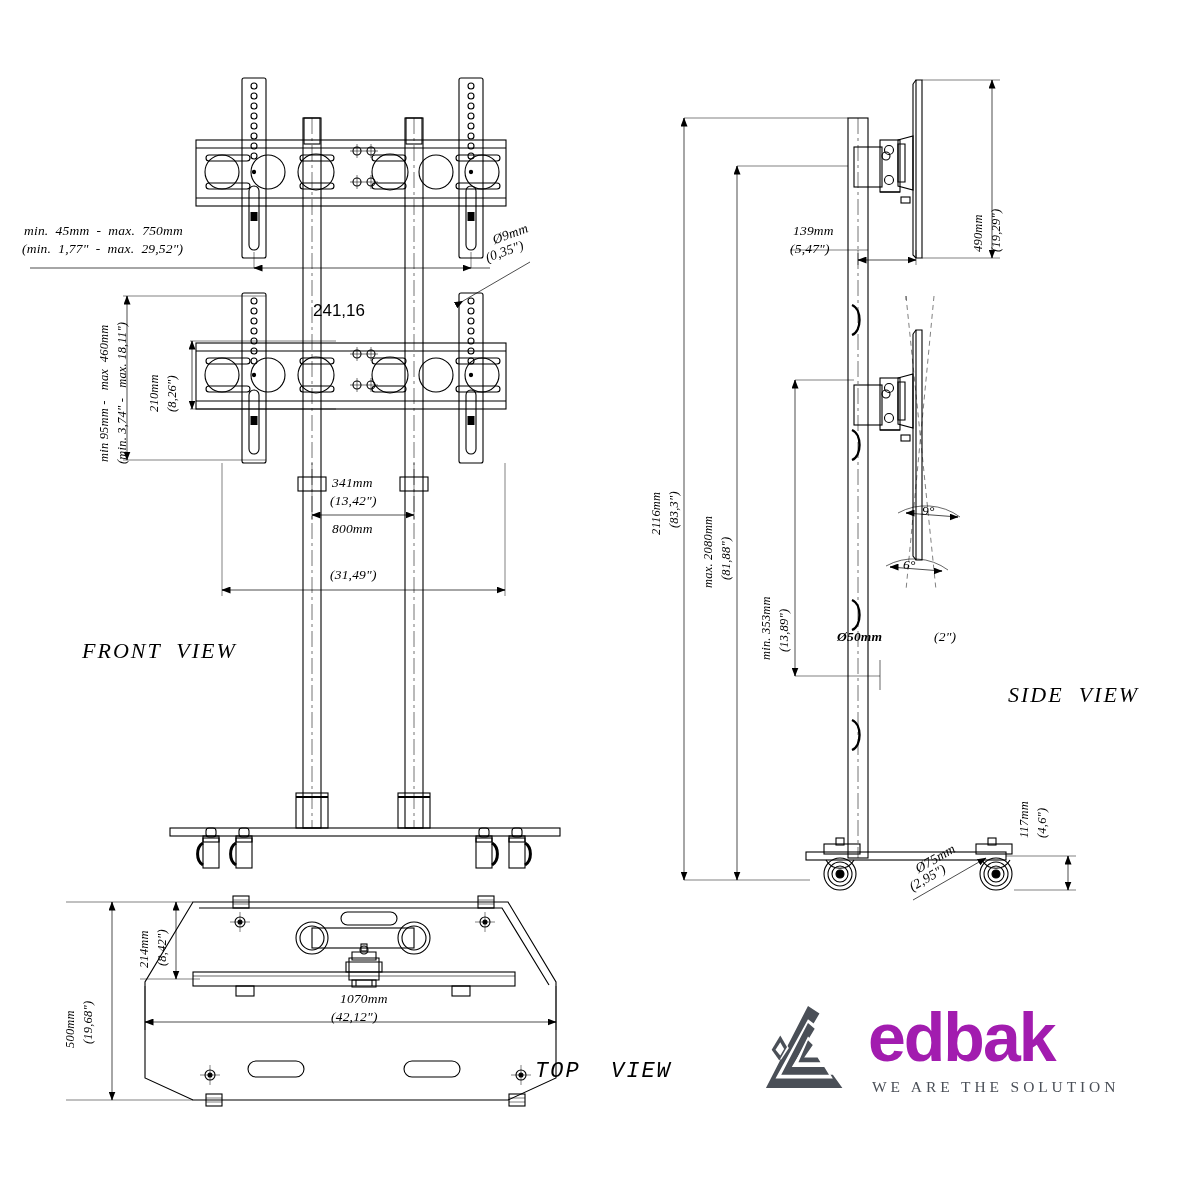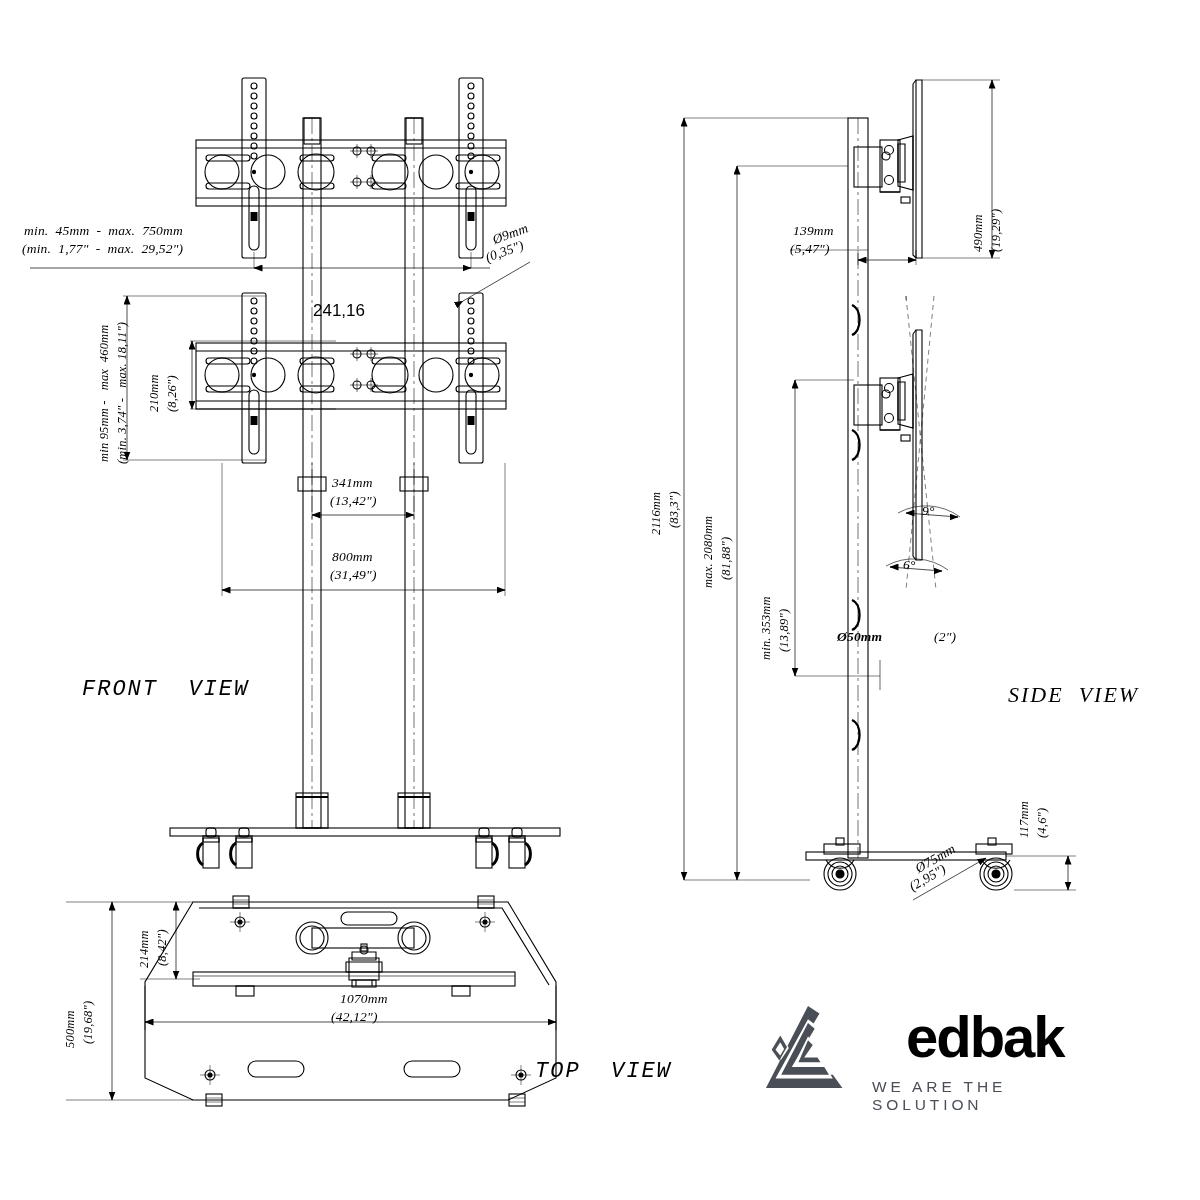--- a/index.html
+++ b/index.html
@@ -12,22 +12,22 @@
        font-style:italic;color:#000;line-height:1.28;}
   .dim{font-size:13.5px;letter-spacing:.2px;}
   .dim2{font-size:12.5px;letter-spacing:.2px;}
   .viewname{font-size:22px;font-style:italic;font-family:"Liberation Serif",serif;
             letter-spacing:2px;}
   .vert{transform-origin:0 0;}
   
   #logo{position:absolute;left:760px;top:1000px;width:360px;height:110px;}
   #logo .mark{position:absolute;left:0;top:4px;width:96px;height:86px;}
   #logo .word{position:absolute;left:108px;top:0px;font-family:"Liberation Sans",sans-serif;
-      font-weight:bold;font-size:58px;letter-spacing:-2px;color:#000000;line-height:74px;margin-left:38px;}
-  #logo .tag{position:absolute;left:112px;top:78px;font-family:Liberation Sans, sans-serif;
+      font-weight:bold;font-size:68px;letter-spacing:-2px;color:#a21caf;line-height:74px;}
+  #logo .tag{position:absolute;left:112px;top:78px;font-family:Liberation Serif, serif;
       font-size:15.5px;letter-spacing:3.9px;color:#4a4f57;}
 </style>
 </head>
 <body>
 
 <div id="stage">
 
 <svg class="draw" viewBox="0 0 1200 1200">
   <defs>
     <marker id="ah" markerWidth="10" markerHeight="8" refX="9" refY="4" orient="auto" markerUnits="userSpaceOnUse">
@@ -476,24 +476,24 @@
 
 <div class="lbl dim2 vert" style="left:96px;top:462px;transform:rotate(-90deg);">min 95mm -   max  460mm</div>
 <div class="lbl dim2 vert" style="left:114px;top:464px;transform:rotate(-90deg);">(min. 3,74" -   max. 18,11")</div>
 
 <div class="lbl dim2 vert" style="left:146px;top:412px;transform:rotate(-90deg);">210mm</div>
 <div class="lbl dim2 vert" style="left:164px;top:412px;transform:rotate(-90deg);">(8,26")</div>
 
 <div class="lbl dim" style="left:332px;top:474px;">341mm</div>
 <div class="lbl dim" style="left:330px;top:492px;">(13,42")</div>
 
-<div class="lbl dim" style="left:332px;top:548px;">800mm</div>
+<div class="lbl dim" style="left:332px;top:520px;">800mm</div>
 <div class="lbl dim" style="left:330px;top:566px;">(31,49")</div>
 
-<div class="lbl viewname" style="left:82px;top:676px;font-family:Liberation Mono, monospace;">FRONT  VIEW</div>
+<div class="lbl viewname" style="left:82px;top:637px;">FRONT  VIEW</div>
 
 <div class="lbl dim2 vert" style="left:970px;top:252px;transform:rotate(-90deg);">490mm</div>
 <div class="lbl dim2 vert" style="left:988px;top:252px;transform:rotate(-90deg);">(19,29")</div>
 
 <div class="lbl dim" style="left:793px;top:222px;text-align:center;">139mm</div>
 <div class="lbl dim" style="left:790px;top:240px;">(5,47")</div>
 
 <div class="lbl dim2 vert" style="left:648px;top:535px;transform:rotate(-90deg);">2116mm</div>
 <div class="lbl dim2 vert" style="left:666px;top:528px;transform:rotate(-90deg);">(83,3")</div>
 

